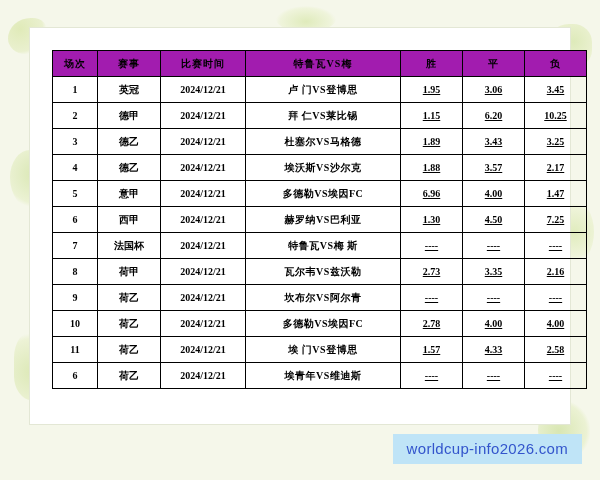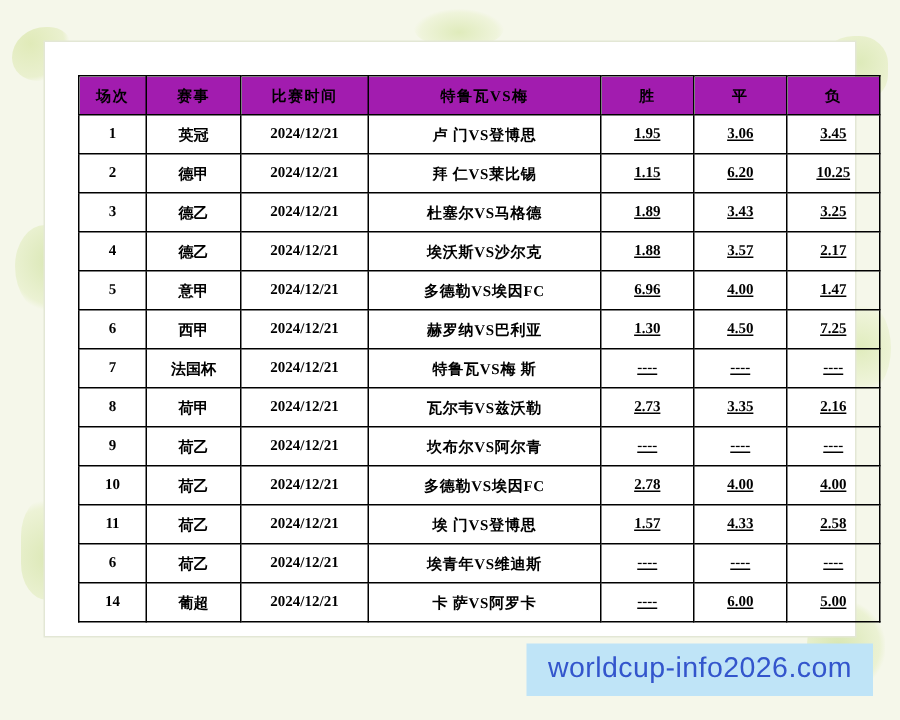--- a/index.html
+++ b/index.html
@@ -84,21 +84,21 @@
     text-decoration: underline;
   }
 
   .watermark {
     position: absolute;
     right: 18px;
     bottom: 16px;
     background: #bfe4f7;
     color: #3355cc;
     font-family: "Liberation Sans", sans-serif;
-    font-size: 19px;
+    font-size: 15px;
     padding: 6px 14px 7px 14px;
     letter-spacing: .3px;
   }
 </style>
 </head>
 <body>
 
 <div class="leaf leaf-1"></div>
 <div class="leaf leaf-2"></div>
 <div class="leaf leaf-3"></div>
@@ -222,26 +222,17 @@
         </tr>
       <tr>
           <td>6</td>
           <td>荷乙</td>
           <td>2024/12/21</td>
           <td class="match">埃青年VS维迪斯</td>
           <td class="odds">----</td>
           <td class="odds">----</td>
           <td class="odds">----</td>
         </tr>
-      <tr>
-          <td>14</td>
-          <td>葡超</td>
-          <td>2024/12/21</td>
-          <td class="match">卡  萨VS阿罗卡</td>
-          <td class="odds">----</td>
-          <td class="odds">6.00</td>
-          <td class="odds">5.00</td>
-        </tr>
     </tbody>
   </table>
 </div>
 
 <div class="watermark">worldcup-info2026.com</div>
 
 </body></html>

